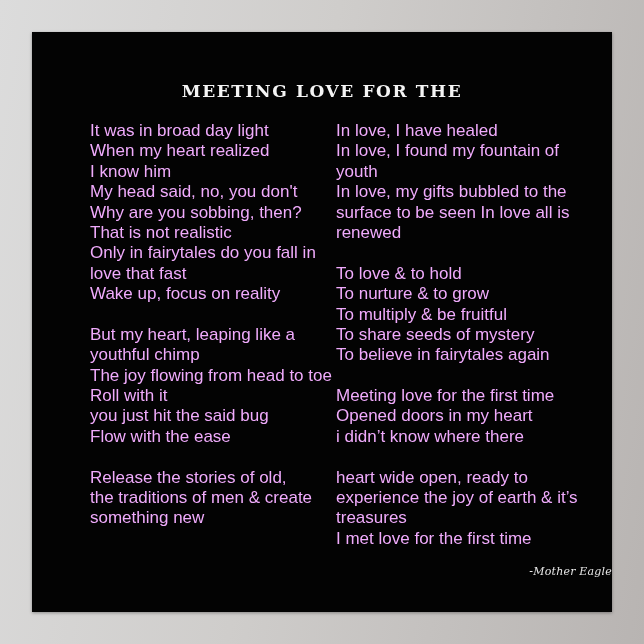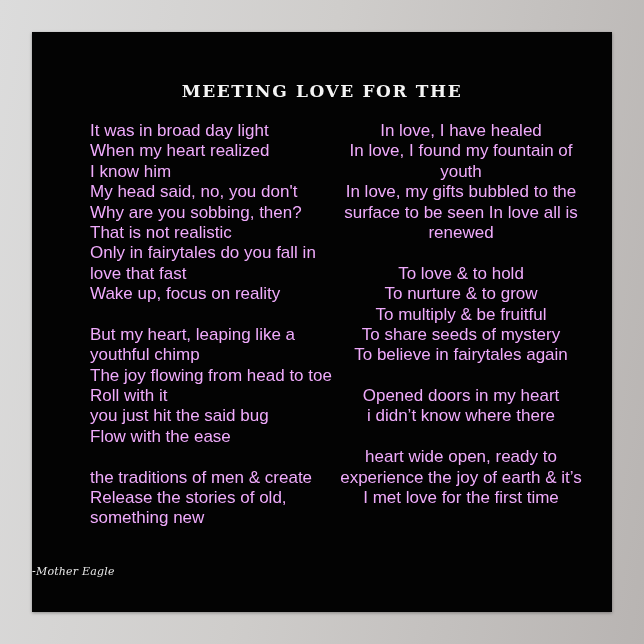--- a/index.html
+++ b/index.html
@@ -18,25 +18,25 @@
       text-align:center; color:#f4f4f4;
       font-family: "DejaVu Serif", serif; font-weight:bold;
       font-size:17px; letter-spacing:1.6px; line-height:27px;margin-top:12px;
     }
     .col {
       position:absolute; top:89px; color:#f0abfc;
       font-family: Liberation Sans, sans-serif;
       font-size:17px; line-height:20.4px;
     }
     .col.left { left:58px; width:250px; }
-    .col.right { left:304px; width:250px;text-align:center; }
+    .col.right { left:304px; width:250px; }
     .line { white-space:nowrap; display:block; height:20.4px; }
     .line.blank { height:20.4px; }
     .signature {
-      position:absolute; left:0; right:0; top:533px; text-align:left;
+      position:absolute; left:0; right:0; top:533px; text-align:right;
       color:#e8e8e8; font-family: "DejaVu Serif", serif; font-style:italic;
       font-size:11px; letter-spacing:0.2px;
     }
   </style>
 </head>
 <body>
 
 <div class="poster">
   <div class="title">
     <div>MEETING LOVE FOR THE</div>
@@ -53,41 +53,43 @@
     <span class="line">love that fast</span>
     <span class="line">Wake up, focus on reality</span>
     <span class="line blank"></span>
     <span class="line">But my heart, leaping like a</span>
     <span class="line">youthful chimp</span>
     <span class="line">The joy flowing from head to toe</span>
     <span class="line">Roll with it</span>
     <span class="line">you just hit the said bug</span>
     <span class="line">Flow with the ease</span>
     <span class="line blank"></span>
+    <span class="line">Release the stories of old,</span>
     <span class="line">the traditions of men &amp; create</span>
-    <span class="line">Release the stories of old,</span>
     <span class="line">something new</span>
   </div>
 
   <div class="col right">
     <span class="line">In love, I have healed</span>
     <span class="line">In love, I found my fountain of</span>
     <span class="line">youth</span>
     <span class="line">In love, my gifts bubbled to the</span>
     <span class="line">surface to be seen In love all is</span>
     <span class="line">renewed</span>
     <span class="line blank"></span>
     <span class="line">To love &amp; to hold</span>
     <span class="line">To nurture &amp; to grow</span>
     <span class="line">To multiply &amp; be fruitful</span>
     <span class="line">To share seeds of mystery</span>
     <span class="line">To believe in fairytales again</span>
     <span class="line blank"></span>
+    <span class="line">Meeting love for the first time</span>
     <span class="line">Opened doors in my heart</span>
     <span class="line">i didn’t know where there</span>
     <span class="line blank"></span>
     <span class="line">heart wide open, ready to</span>
     <span class="line">experience the joy of earth &amp; it’s</span>
+    <span class="line">treasures</span>
     <span class="line">I met love for the first time</span>
   </div>
 
   <div class="signature">-Mother Eagle</div>
 </div>
 
 </body></html>

